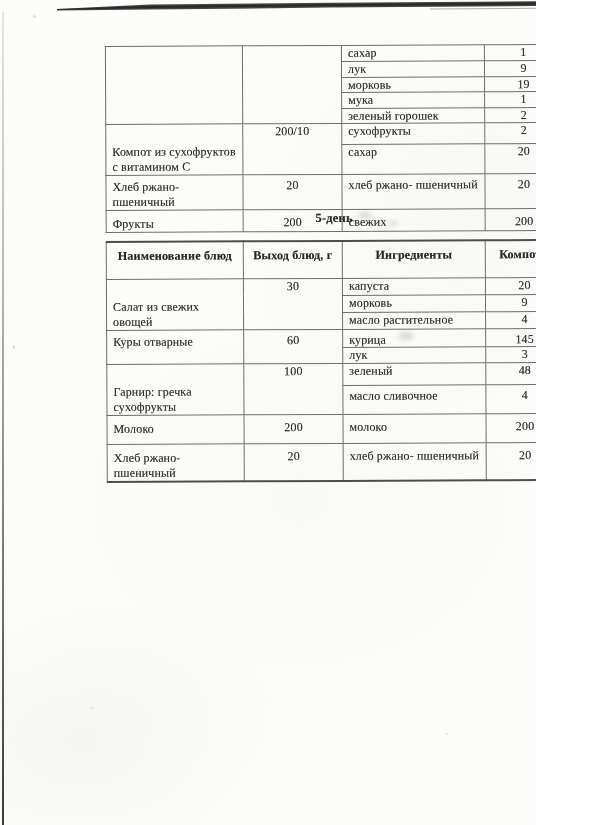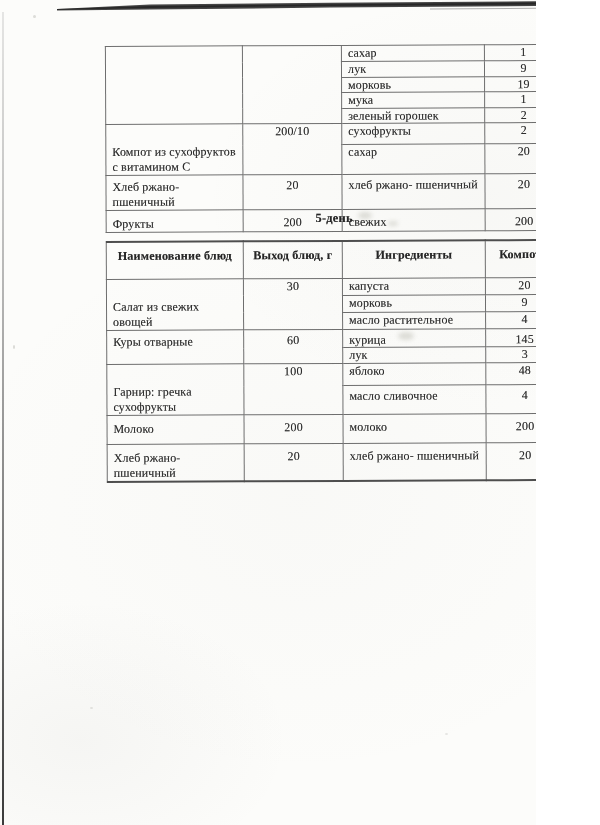--- a/index.html
+++ b/index.html
@@ -173,21 +173,21 @@
         <td class="l">курица</td>
         <td class="c">145</td>
       </tr>
       <tr style="height:11px">
         <td class="l">лук</td>
         <td class="c">3</td>
       </tr>
       <tr style="height:16px">
         <td class="l dish" rowspan="2">Гарнир: гречка сухофрукты</td>
         <td class="c" rowspan="2">100</td>
-        <td class="l">яблоко</td>
+        <td class="l">зеленый</td>
         <td class="c">48</td>
       </tr>
       <tr class="pt4" style="height:20px">
         <td class="l">масло сливочное</td>
         <td class="c">4</td>
       </tr>
       <tr class="pt6" style="height:29px">
         <td class="l dish">Молоко</td>
         <td class="c">200</td>
         <td class="l">молоко</td>

